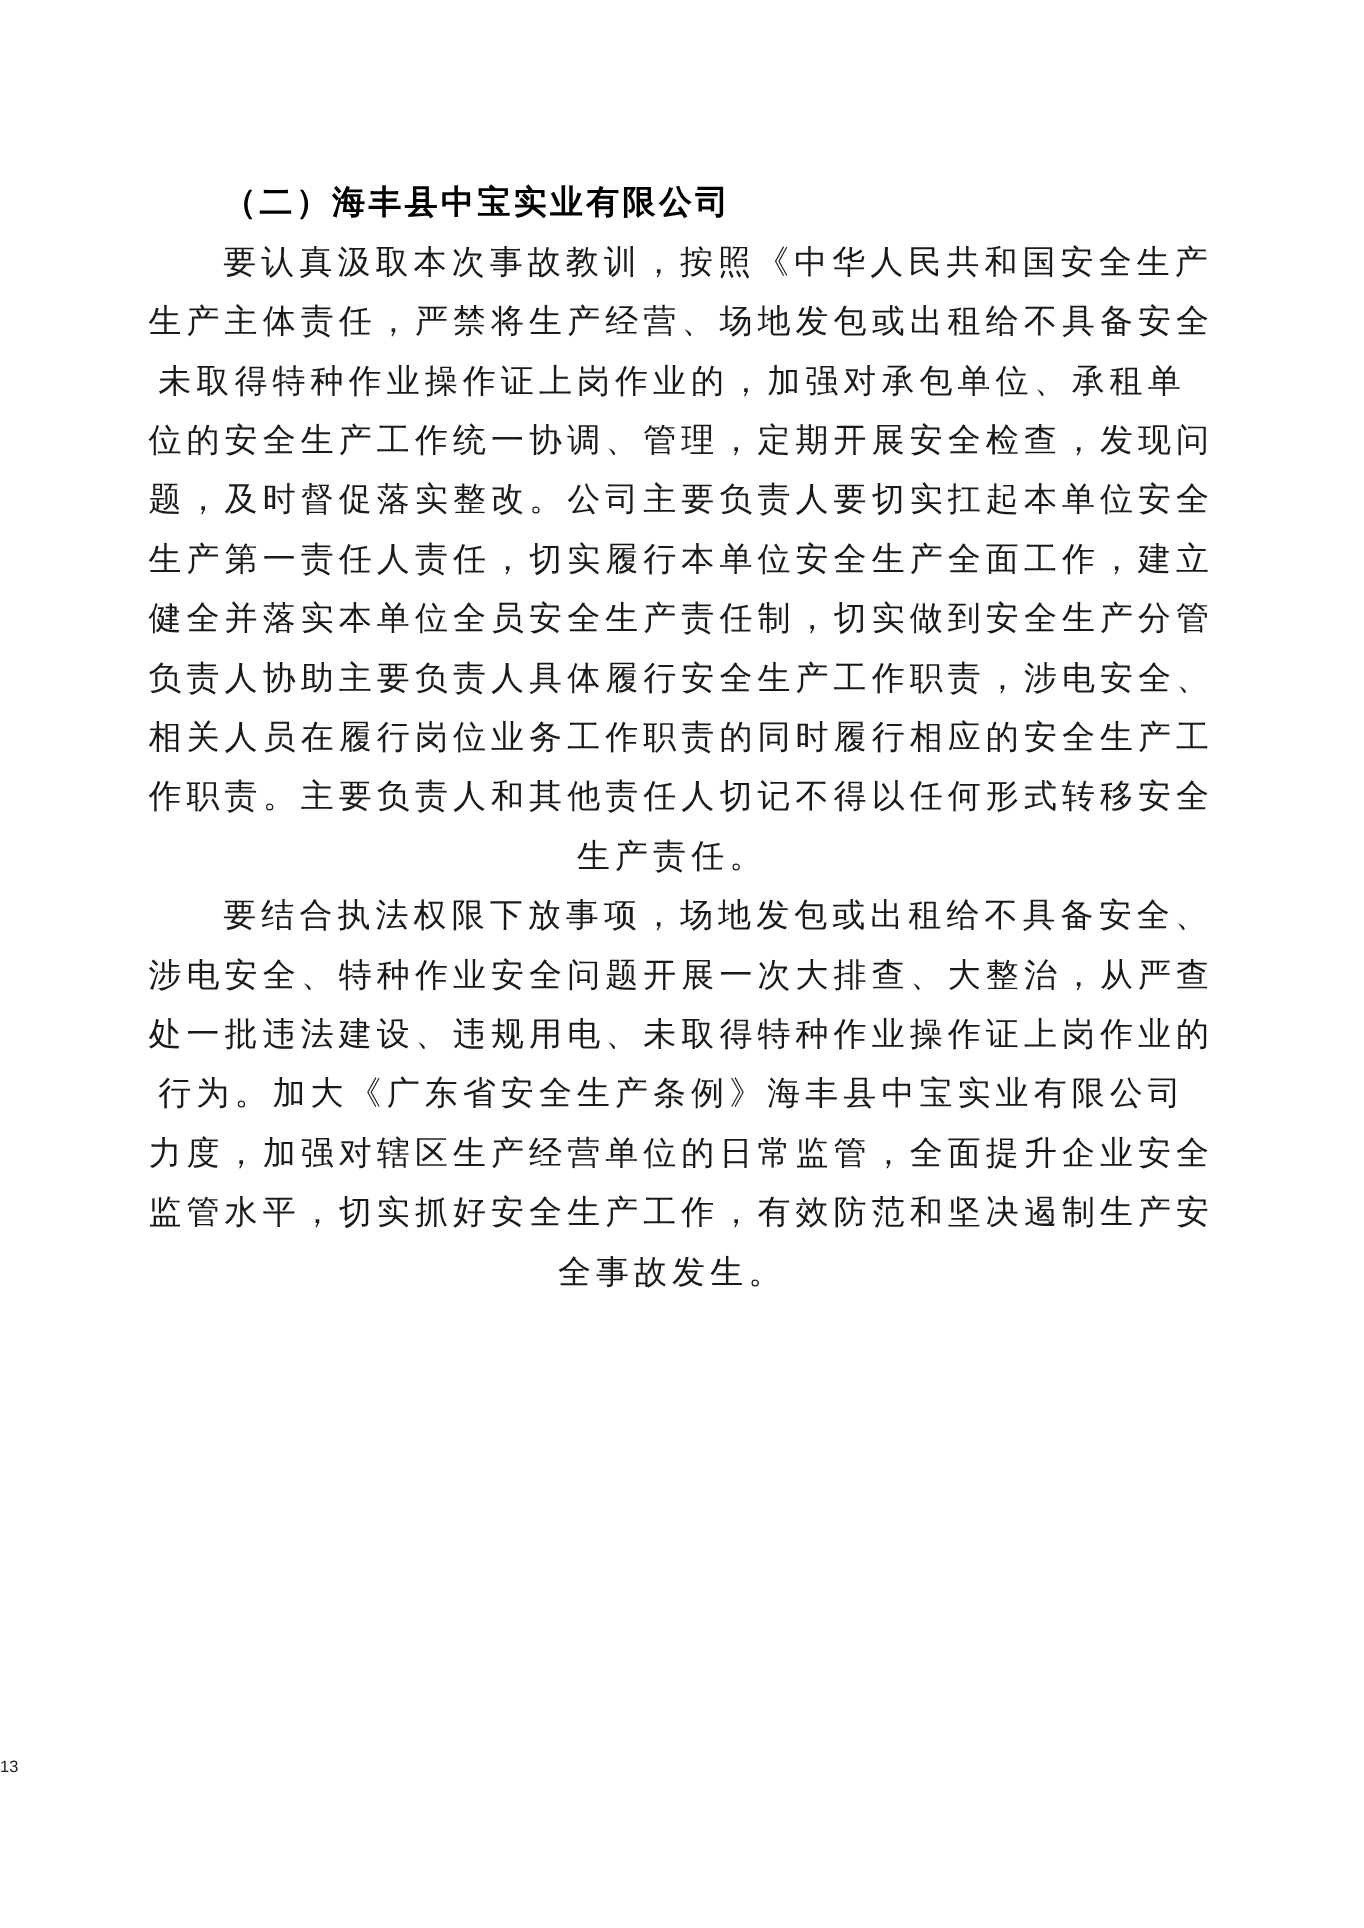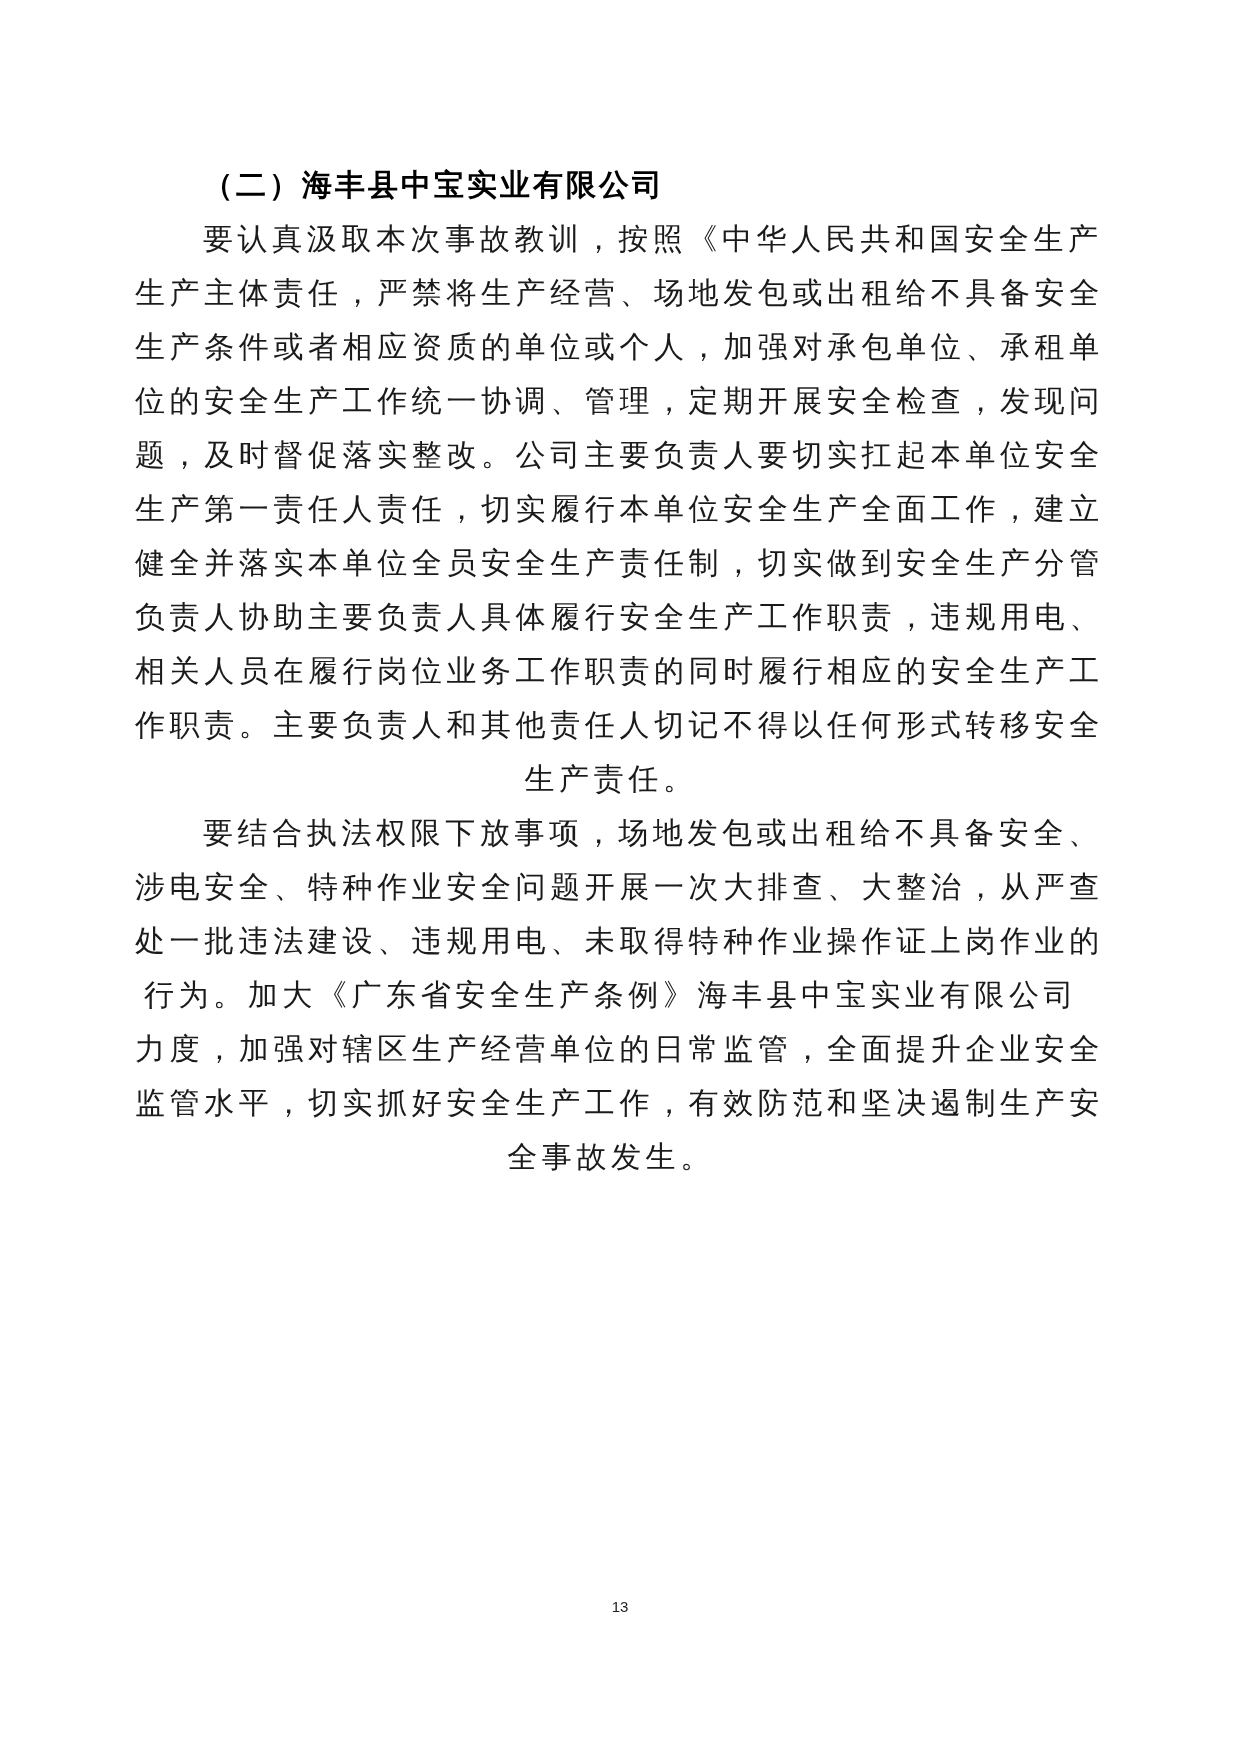--- a/index.html
+++ b/index.html
@@ -50,43 +50,43 @@
       padding-left: 68px;
       letter-spacing: 3px;
       color: #000000;
       font-family: "DejaVu Sans", "Liberation Sans", sans-serif;
     }
     .page-number {
       position: absolute;
       left: 0;
       width: 1240px;
       top: 1598px;
-      text-align: center;
+      text-align: left;
       font-size: 15px;
       font-family: "Liberation Sans", "DejaVu Sans", sans-serif;
       color: #222222;
     }
   </style>
 </head>
 <body>
 
 <div class="page">
   <div class="content">
 
     <div class="heading">（二）海丰县中宝实业有限公司</div>
 
     <div>
       <div class="line indent">要认真汲取本次事故教训，按照《中华人民共和国安全生产</div>
       <div class="line">生产主体责任，严禁将生产经营、场地发包或出租给不具备安全</div>
-      <div class="line">生产条件或者相应资质的单位或个人，加强对承包单位、承租单</div>
+      <div class="line">未取得特种作业操作证上岗作业的，加强对承包单位、承租单</div>
       <div class="line">位的安全生产工作统一协调、管理，定期开展安全检查，发现问</div>
       <div class="line">题，及时督促落实整改。公司主要负责人要切实扛起本单位安全</div>
       <div class="line">生产第一责任人责任，切实履行本单位安全生产全面工作，建立</div>
       <div class="line">健全并落实本单位全员安全生产责任制，切实做到安全生产分管</div>
-      <div class="line">负责人协助主要负责人具体履行安全生产工作职责，违规用电、</div>
+      <div class="line">负责人协助主要负责人具体履行安全生产工作职责，涉电安全、</div>
       <div class="line">相关人员在履行岗位业务工作职责的同时履行相应的安全生产工</div>
       <div class="line">作职责。主要负责人和其他责任人切记不得以任何形式转移安全</div>
       <div class="line">生产责任。</div>
     </div>
 
 
     <div>
       <div class="line indent">要结合执法权限下放事项，场地发包或出租给不具备安全、</div>
       <div class="line">涉电安全、特种作业安全问题开展一次大排查、大整治，从严查</div>
       <div class="line">处一批违法建设、违规用电、未取得特种作业操作证上岗作业的</div>

